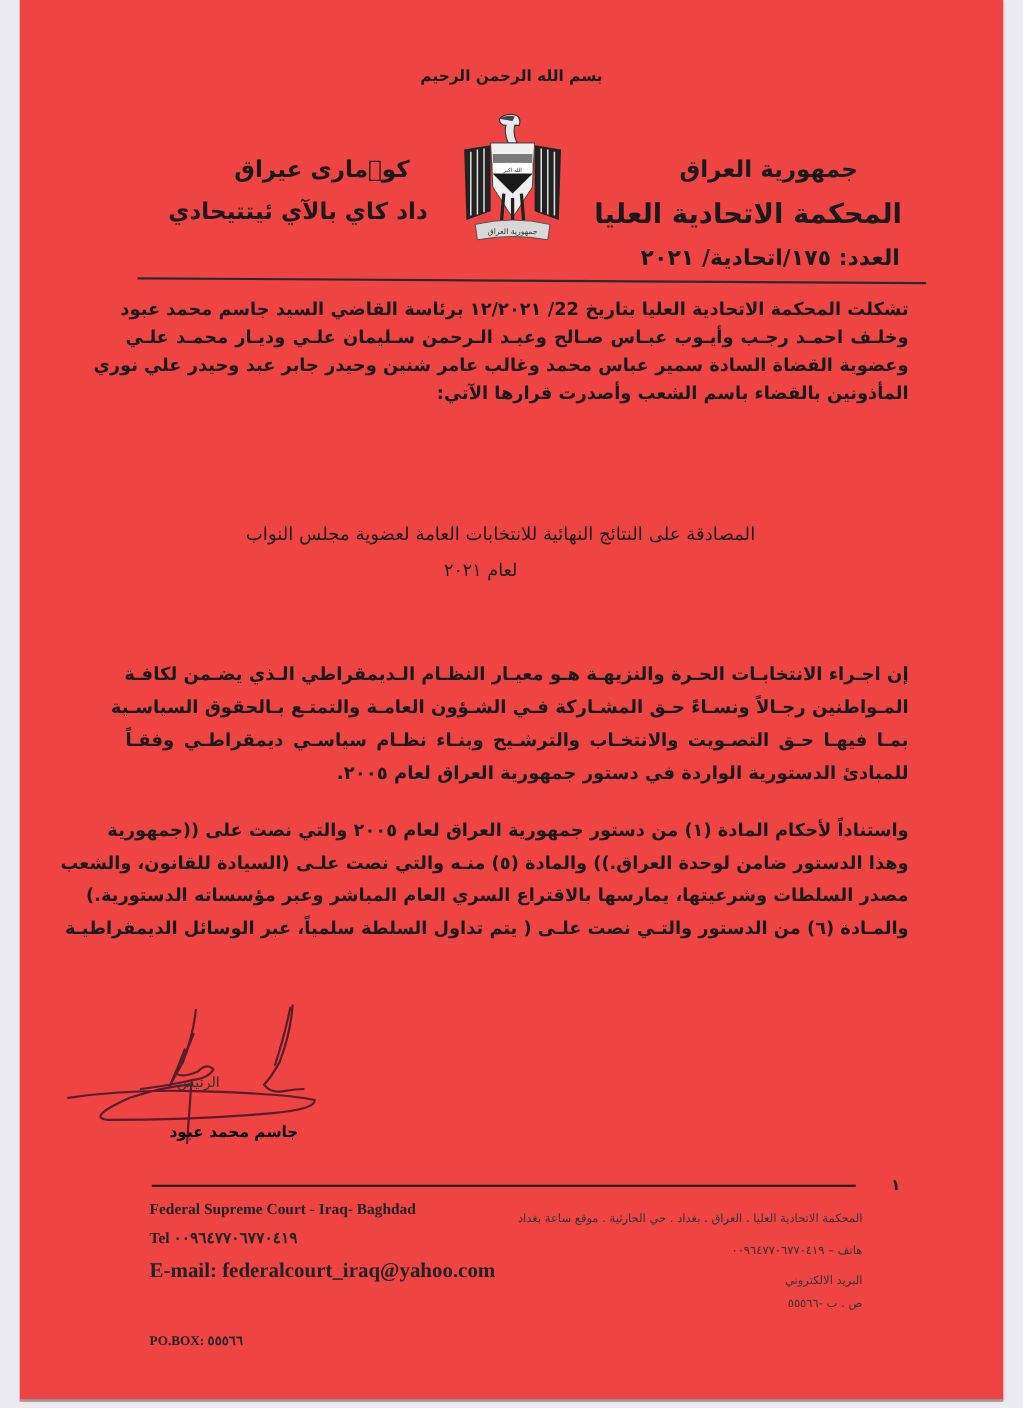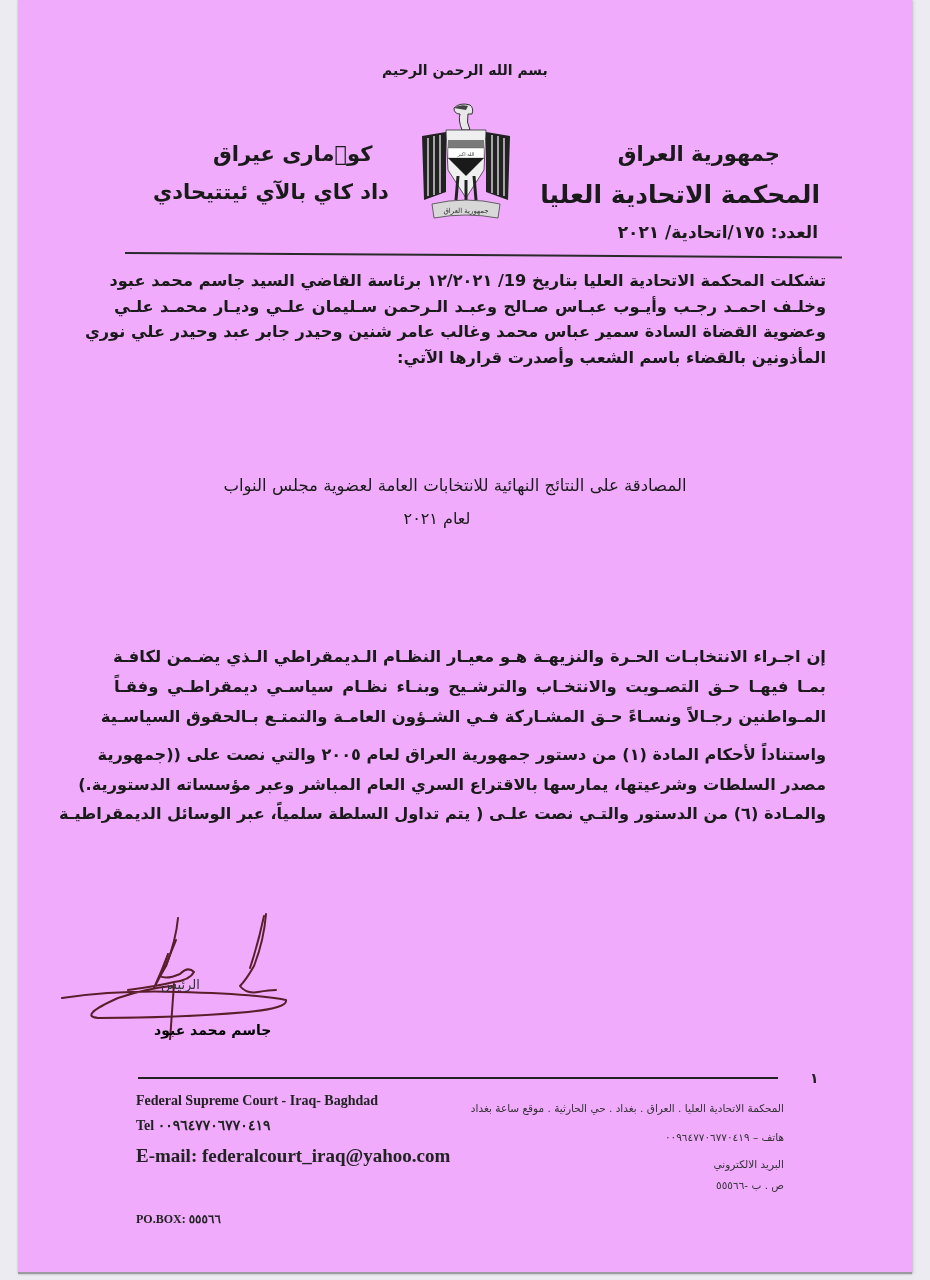--- a/index.html
+++ b/index.html
@@ -4,50 +4,50 @@
 <style>
   html, body { margin: 0; padding: 0; }
   body {
     width: 930px; height: 1280px; overflow: hidden;
     background: #ecebf2;
     font-family: "DejaVu Sans", sans-serif;
     position: relative;
   }
   .paper {
     position: absolute; left: 18px; top: 0; width: 894px; height: 1272px;
-    background: #f0abfc;
+    background: #ef4444;
     box-shadow: 0 0 2px rgba(0,0,0,0.25), 2px 0 3px rgba(0,0,0,0.08);
     border-bottom: 2px solid #9a9aa0;
   }
   .abs { position: absolute; }
   .ar { direction: rtl; unicode-bidi: embed; color: #1a1a1a; }
 
   .basmala { left: 0; width: 894px; top: 62px; text-align: center; font-size: 14px; font-weight: bold; }
 
   .emblem { left: 398px; top: 100px; width: 100px; height: 130px; }
 
   .hdr-right-1 { right: 132px; top: 142px; font-size: 21px; font-weight: bold; }
   .hdr-right-2 { right: 92px; top: 180px; font-size: 25px; font-weight: bold; margin-left: 12px; }
-  .hdr-right-3 { right: 94px; top: 222px; font-size: 17px; font-weight: bold; }
+  .hdr-right-3 { right: 94px; top: 222px; font-size: 20px; font-weight: bold; }
 
   .hdr-left-1 { left: 195px; top: 142px; font-size: 21px; font-weight: bold; direction: rtl; }
   .hdr-left-2 { left: 135px; top: 180px; font-size: 21px; font-weight: bold; direction: rtl; }
 
   .rule-top { left: 107px; top: 252px; width: 717px; height: 0; border-top: 2px solid #2a2a2a; transform: rotate(0.35deg); transform-origin: left; }
 
   .para { right: 86px; width: 712px; font-size: 16.2px; font-weight: bold; text-align: justify; text-align-last: justify; line-height: 25px; }
   .p-intro { top: 268px; }
   .p-intro .last { text-align-last: right; }
   .line { display: block; white-space: nowrap; }
   .line.last { text-align-last: right; }
 
   .title1 { left: 0; width: 784px; top: 476px; text-align: center; font-size: 16.5px; }
   .title2 { left: 0; width: 758px; top: 509px; text-align: center; font-size: 16px; }
 
-  .p-body { top: 598px; line-height: 30px; font-size: 16.4px; margin-top: 44px; }
+  .p-body { top: 598px; line-height: 30px; font-size: 16.4px; }
   .p-body2 { top: 740px; line-height: 30px; font-size: 16.2px; }
 
   .signature { left: 40px; top: 910px; width: 260px; height: 130px; }
   .sig-title { left: 143px; top: 977px; font-size: 13px; color: #333; direction: rtl; }
   .sig-name { left: 136px; top: 1022px; font-size: 14px; font-weight: bold; direction: rtl; }
 
   .rule-bottom { left: 120px; top: 1077px; width: 640px; height: 0; border-top: 2px solid #222; }
   .page-num { left: 792px; top: 1070px; font-size: 14px; font-weight: bold; color: #222; }
 
   .foot-en { left: 118px; font-family: "Liberation Serif", serif; font-weight: bold; color: #222; }
@@ -104,41 +104,43 @@
   <div class="abs ar hdr-right-1">جمهورية العراق</div>
   <div class="abs ar hdr-right-2">المحكمة الاتحادية العليا</div>
   <div class="abs ar hdr-right-3">العدد: ١٧٥/اتحادية/ ٢٠٢١</div>
 
   <div class="abs ar hdr-left-1">كو٘مارى عيراق</div>
   <div class="abs ar hdr-left-2">داد كاي بالآي ئيتتيحادي</div>
 
   <div class="abs rule-top"></div>
 
   <div class="abs ar para p-intro" style="line-height:25.5px;">
-    <span class="line">تشكلت المحكمة الاتحادية العليا بتاريخ 19/ ١٢/٢٠٢١ برئاسة القاضي السيد جاسم محمد عبود</span>
+    <span class="line">تشكلت المحكمة الاتحادية العليا بتاريخ 22/ ١٢/٢٠٢١ برئاسة القاضي السيد جاسم محمد عبود</span>
     <span class="line">وخلـف احمـد رجـب وأيـوب عبـاس صـالح وعبـد الـرحمن سـليمان علـي وديـار محمـد علـي</span>
     <span class="line">وعضوية القضاة السادة سمير عباس محمد وغالب عامر شنين وحيدر جابر عبد وحيدر علي نوري</span>
     <span class="line last">المأذونين بالقضاء باسم الشعب وأصدرت قرارها الآتي:</span>
   </div>
 
   <div class="abs ar title1">
     <span style="display:inline-block;margin-left:90px;">المصادقة على النتائج النهائية للانتخابات العامة لعضوية مجلس النواب</span>
   </div>
   <div class="abs ar title2">
     <span style="display:inline-block;margin-left:80px;">لعام ٢٠٢١</span>
   </div>
 
   <div class="abs ar para p-body">
     <span class="line">إن اجـراء الانتخابـات الحـرة والنزيهـة هـو معيـار النظـام الـديمقراطي الـذي يضـمن لكافـة</span>
+    <span class="line">المـواطنين رجـالاً ونسـاءً حـق المشـاركة فـي الشـؤون العامـة والتمتـع بـالحقوق السياسـية</span>
     <span class="line">بمـا فيهـا حـق التصـويت والانتخـاب والترشـيح وبنـاء نظـام سياسـي ديمقراطـي وفقـاً</span>
-    <span class="line">المـواطنين رجـالاً ونسـاءً حـق المشـاركة فـي الشـؤون العامـة والتمتـع بـالحقوق السياسـية</span>
+    <span class="line last">للمبادئ الدستورية الواردة في دستور جمهورية العراق لعام ٢٠٠٥.</span>
   </div>
 
   <div class="abs ar para p-body2" style="line-height:29.5px;">
     <span class="line">واستناداً لأحكام المادة (١) من دستور جمهورية العراق لعام ٢٠٠٥ والتي نصت على ((جمهورية</span>
+    <span class="line">وهذا الدستور ضامن لوحدة العراق.)) والمادة (٥) منـه والتي نصت علـى (السيادة للقانون، والشعب</span>
     <span class="line">مصدر السلطات وشرعيتها، يمارسها بالاقتراع السري العام المباشر وعبر مؤسساته الدستورية.)</span>
     <span class="line">والمـادة (٦) من الدستور والتـي نصت علـى ( يتم تداول السلطة سلمياً، عبر الوسائل الديمقراطيـة</span>
   </div>
 
   <svg class="abs signature" viewBox="0 0 260 130">
     <g fill="none" stroke="#5a1e2a" stroke-width="2" stroke-linecap="round" stroke-linejoin="round">
       <path d="M4 88 Q60 80 120 82 Q200 84 228 90 Q230 98 190 102 Q120 108 40 108 Q20 106 60 88 Q90 78 114 76"></path>
       <path d="M120 8 Q118 30 108 56 Q100 70 96 78 Q104 60 110 44 Q106 56 102 66 Q108 70 122 64 Q130 56 136 62 Q132 70 116 72 Q100 76 70 80"></path>
       <path d="M108 56 Q112 44 118 30"></path>
       <path d="M208 4 Q206 30 196 56 Q188 70 182 76 Q188 84 200 82 Q212 80 218 80"></path>

